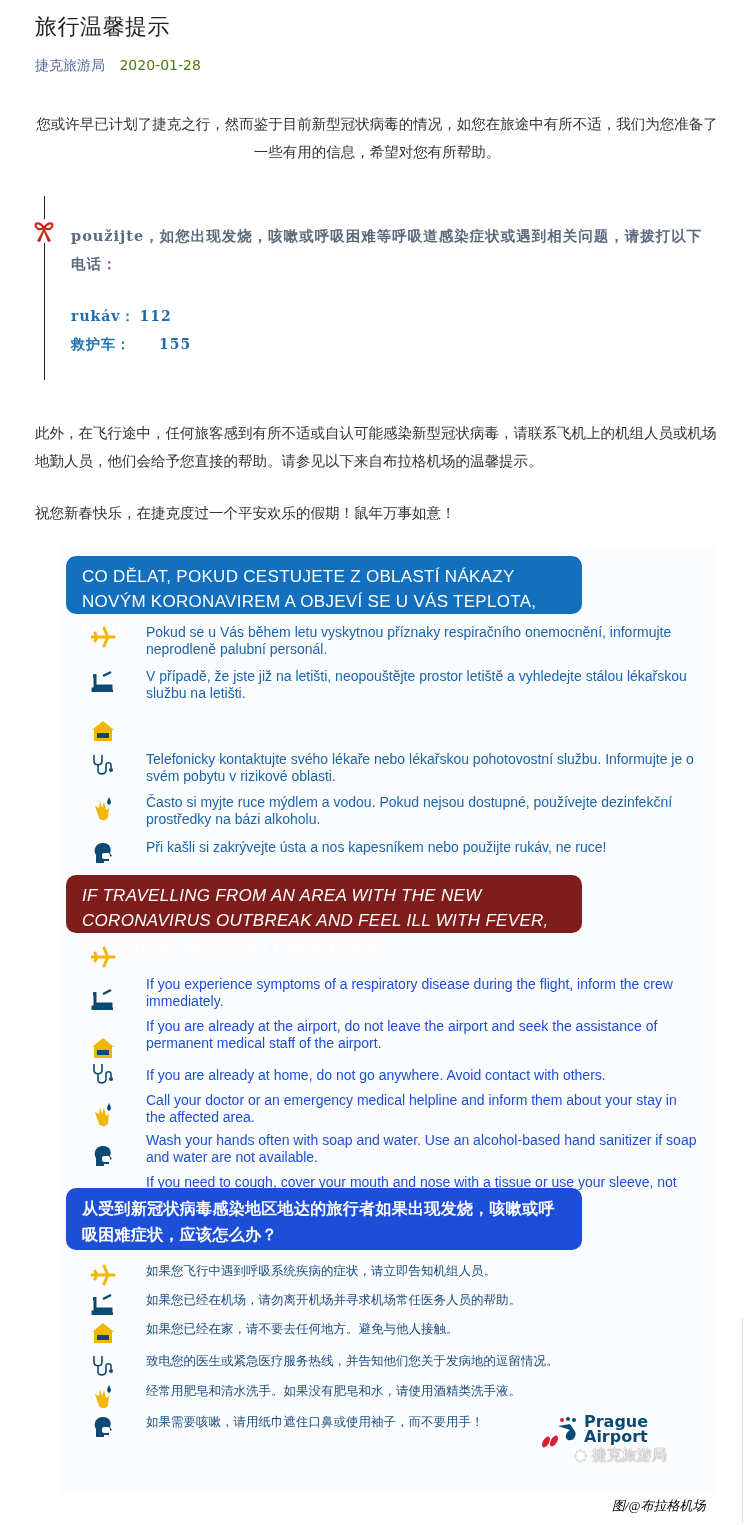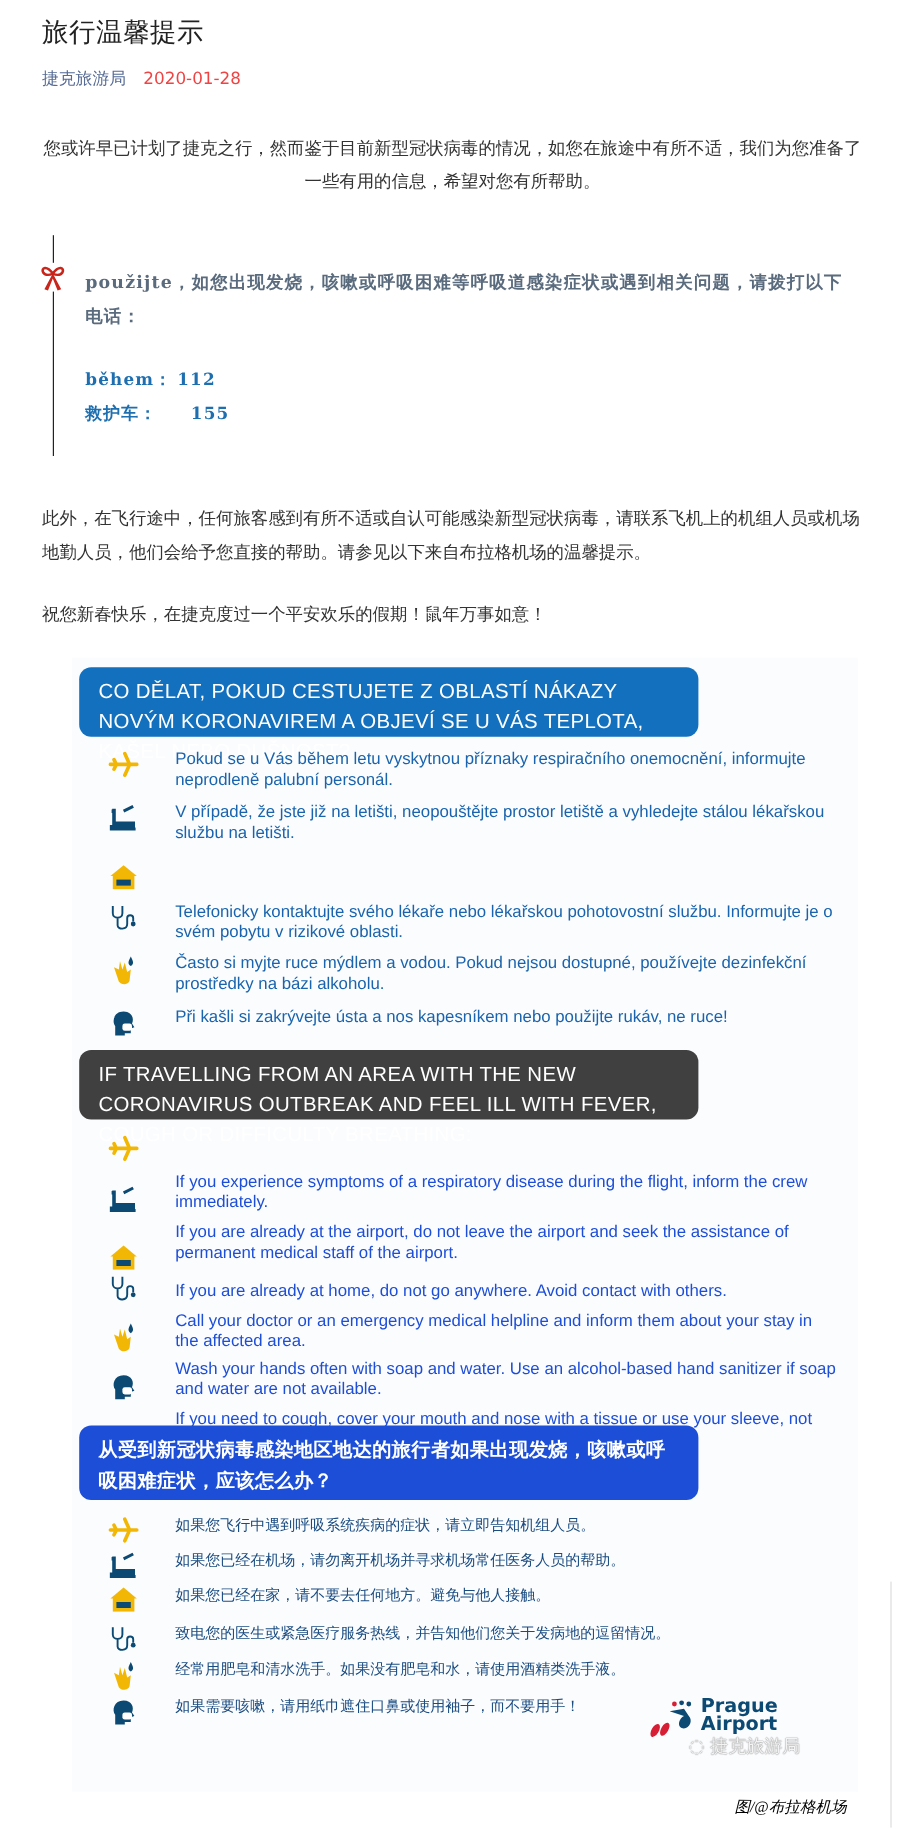--- a/index.html
+++ b/index.html
@@ -2,42 +2,42 @@
 <html><head>
   <meta charset="utf-8">
   <style>
     * { box-sizing: border-box; margin: 0; padding: 0; }
     html, body { width: 749px; height: 1525px; background: #ffffff; overflow: hidden; }
     body { font-family: "DejaVu Sans", "Liberation Sans", sans-serif; color: #333333; position: relative; }
 
     .title { position: absolute; left: 35px; top: 12px; font-size: 22px; color: #222222; font-weight: normal; letter-spacing: 0.5px; }
     .meta { position: absolute; left: 35px; top: 57px; font-size: 14px; }
     .meta .author { color: #576b95; margin-right: 10px; }
-    .meta .date { color: #ef4444; }
+    .meta .date { color: #4d7c0f; }
 
     .para { position: absolute; left: 35px; width: 684px; font-size: 14.5px; line-height: 28px; color: #333; }
     .p1 { top: 110px; text-align: center; }
     .p2 { top: 419px; }
     .p3 { top: 499px; }
 
     .quote-line { position: absolute; left: 44px; top: 196px; width: 1px; height: 184px; background: #222; }
     .ribbon { position: absolute; left: 33px; top: 219px; width: 22px; height: 24px; background: #fff; }
     .ribbon svg { display: block; }
     .q-text { position: absolute; left: 71px; top: 222px; width: 640px; font-size: 14.5px; line-height: 28px; color: #5b6b7e; font-weight: bold; letter-spacing: 1px; font-family: "DejaVu Serif", "Liberation Serif", serif; }
     .q-phone { position: absolute; left: 71px; font-size: 14px; color: #1e6fb0; font-weight: bold; letter-spacing: 1px; font-family: "DejaVu Serif", "Liberation Serif", serif; }
     .q-phone .num { margin-left: 4px; text-align: right; }
     .ph1 { top: 308px; }
     .ph2 { top: 336px; }
     .ph2 .num { margin-left: 28px; }
 
     
     .poster { position: absolute; left: 60px; top: 548px; width: 655px; height: 945px; background: #fbfcfe; }
     .banner { position: absolute; left: 6px; width: 516px; border-radius: 10px; color: #fff; padding: 8px 16px; font-size: 17px; line-height: 25px; letter-spacing: 0.3px; font-family: "Liberation Sans", sans-serif; }
     .b-cz { top: 8px; background: #1270be; height: 58px; }
-    .b-en { top: 327px; background: #404040; height: 58px; }
+    .b-en { top: 327px; background: #7f1d1d; height: 58px; font-style: italic; }
     .b-zh { top: 640px; background: #1d4ed8; height: 62px; font-size: 16px; line-height: 26px; font-weight: bold; }
 
     .item { position: absolute; left: 0; width: 640px; display: flex; align-items: flex-start; }
     .item .ic { width: 86px; display: flex; justify-content: center; padding-top: 2px; }
     .item .tx { flex: 1; font-family: "Liberation Sans", sans-serif; font-size: 14px; line-height: 17px; }
     .cz .tx { color: #1a64ad; }
     .en .tx { color: #1d4ed8; margin-top: 32px; }
     .zh .tx { color: #1b4c80; font-size: 12.5px; font-family: "DejaVu Serif", "Liberation Serif", serif; }
 
     .logo { position: absolute; left: 484px; top: 866px; width: 140px; height: 40px; }
@@ -60,21 +60,21 @@
 <div>
   <div class="quote-line"></div>
   <div class="ribbon">
     <svg width="22" height="24" viewBox="0 0 22 24">
       <path d="M11 9 C6 2 1 4 3 8 C5 11 9 10 11 9 Z M11 9 C16 2 21 4 19 8 C17 11 13 10 11 9 Z" fill="none" stroke="#c8251b" stroke-width="2.2"></path>
       <path d="M11 9 L4 22 L7 23 L11 13 L15 23 L18 22 Z" fill="#c8251b"></path>
     </svg>
   </div>
   <p class="q-text">použijte，如您出现发烧，咳嗽或呼吸困难等呼吸道感染症状或遇到相关问题，请拨打以下电话：</p>
   <div class="q-phone ph1">
-    <span>během：</span><span class="num">112</span>
+    <span>rukáv：</span><span class="num">112</span>
   </div>
   <div class="q-phone ph2">
     <span>救护车：</span><span class="num">155</span>
   </div>
 </div>
 
 <p class="para p2">此外，在飞行途中，任何旅客感到有所不适或自认可能感染新型冠状病毒，请联系飞机上的机组人员或机场地勤人员，他们会给予您直接的帮助。请参见以下来自布拉格机场的温馨提示。</p>
 <p class="para p3">祝您新春快乐，在捷克度过一个平安欢乐的假期！鼠年万事如意！</p>
 
 <div class="poster">

